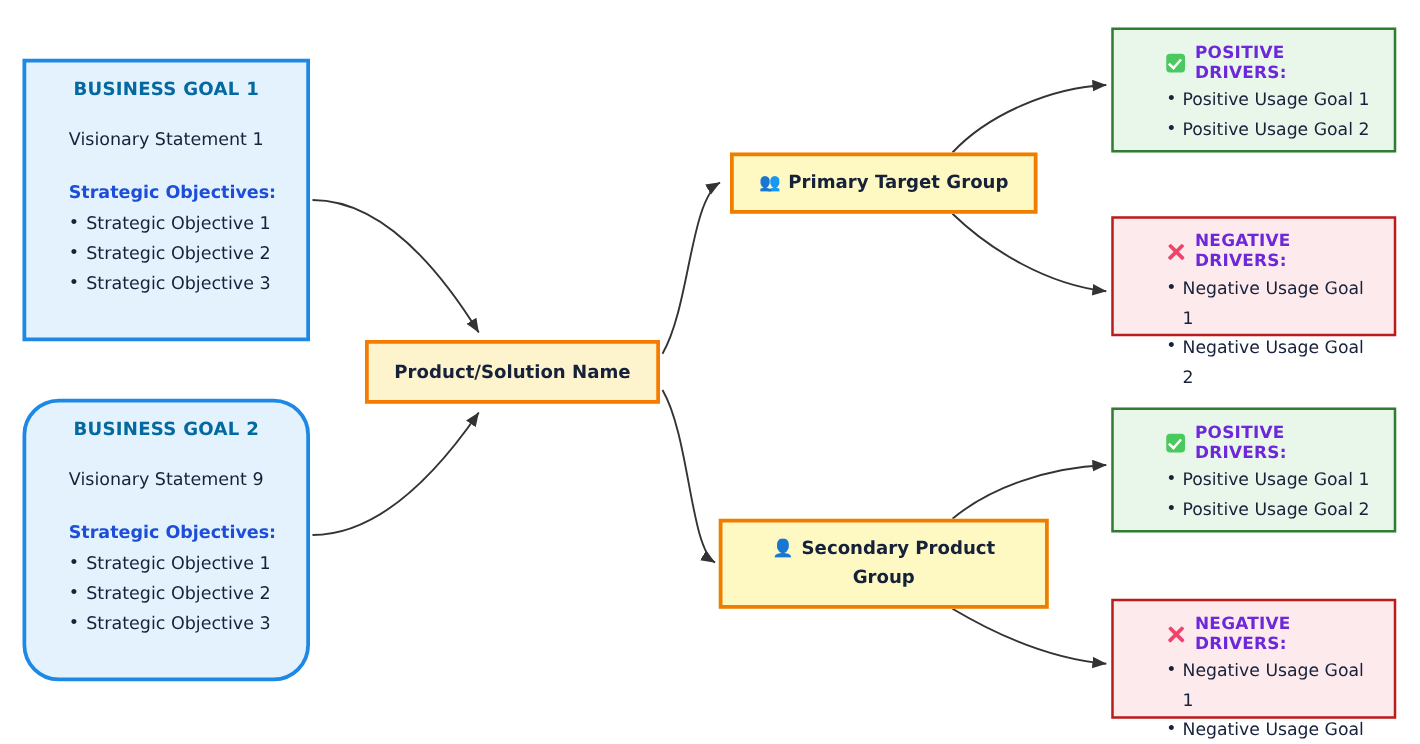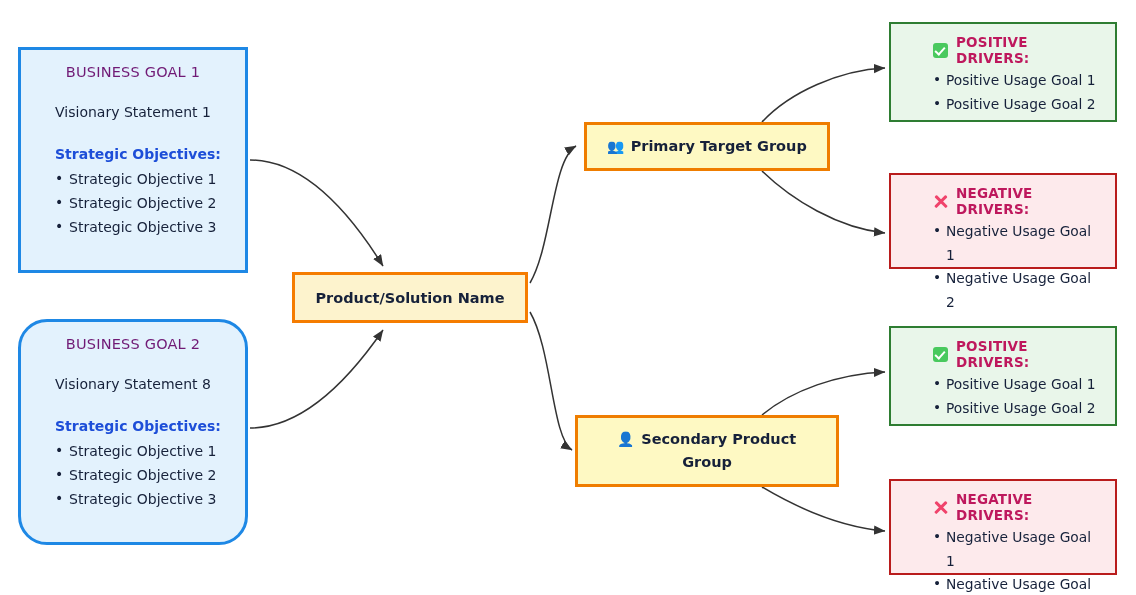--- a/index.html
+++ b/index.html
@@ -35,24 +35,24 @@
 
   
   .goal-box {
     background: #e3f2fd;
     border: 3px solid #1e88e5;
     padding: 14px 16px 12px 16px;
     text-align: left;
   }
   .goal-title {
     font-size: 14.5px;
-    font-weight: normal;
+    font-weight: bold;
     letter-spacing: 0.2px;
     text-align: center;
-    color: #701a75;
+    color: #0369a1;
     margin-bottom: 24px;
   }
   .goal-vision {
     font-size: 14px;
     text-align: center;
     color: #16213a;
     margin-bottom: 26px;
   }
   .goal-sub {
     font-size: 14px;
@@ -127,21 +127,21 @@
     background: #e9f6ea;
     border: 2px solid #2e7d32;
   }
   .driver-negative {
     background: #fdeaec;
     border: 2px solid #b91c1c;
   }
   .driver-head {
     font-size: 13.5px;
     font-weight: bold;
-    color: #be185d;
+    color: #6d28d9;
     letter-spacing: 0.2px;
     display: flex;
     align-items: center;
     padding-left: 28px;
     margin-bottom: 3px;
   }
   .driver-head .ico {
     margin-right: 8px;
     display: inline-flex;
     align-items: center;
@@ -225,21 +225,21 @@
     <div class="goal-sub">Strategic Objectives:</div>
     <ul class="goal-list">
       <li>Strategic Objective 1</li>
       <li>Strategic Objective 2</li>
       <li>Strategic Objective 3</li>
     </ul>
   </div>
 
   <div class="node goal-box" style="left:18px; top:319px; width:230px; height:226px;border-radius:29px;">
     <div class="goal-title">BUSINESS GOAL 2</div>
-    <div class="goal-vision">Visionary Statement 8</div>
+    <div class="goal-vision">Visionary Statement 9</div>
     <div class="goal-sub">Strategic Objectives:</div>
     <ul class="goal-list">
       <li>Strategic Objective 1</li>
       <li>Strategic Objective 2</li>
       <li>Strategic Objective 3</li>
     </ul>
   </div>
 
   <div class="node product-box" style="left:292px; top:272px; width:236px; height:51px;">
     <span class="product-label">Product/Solution Name</span>

